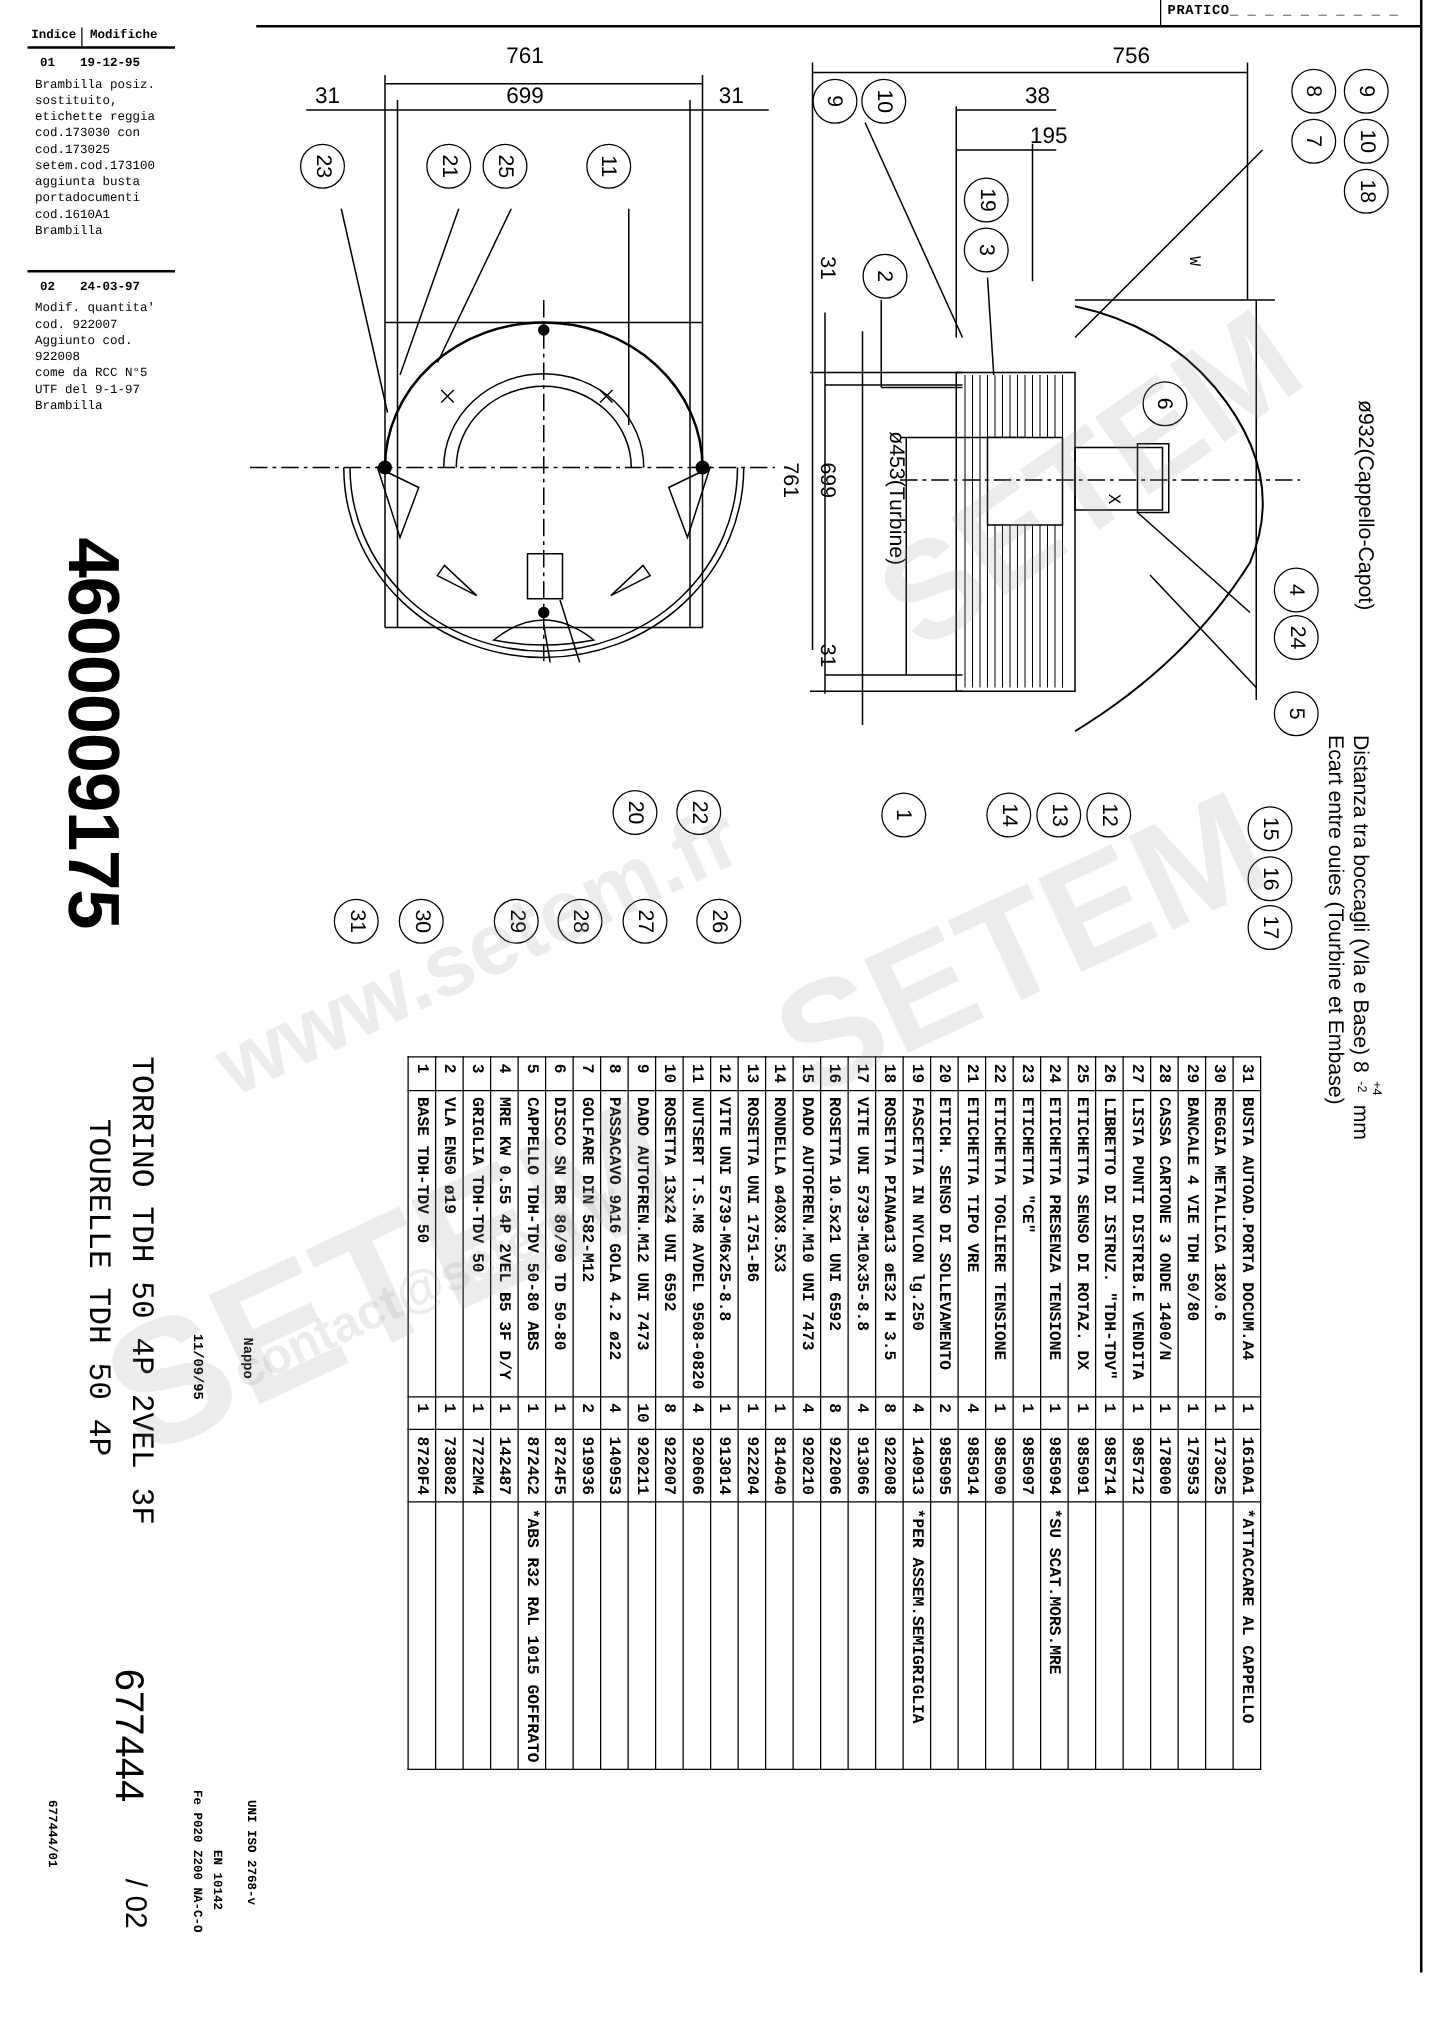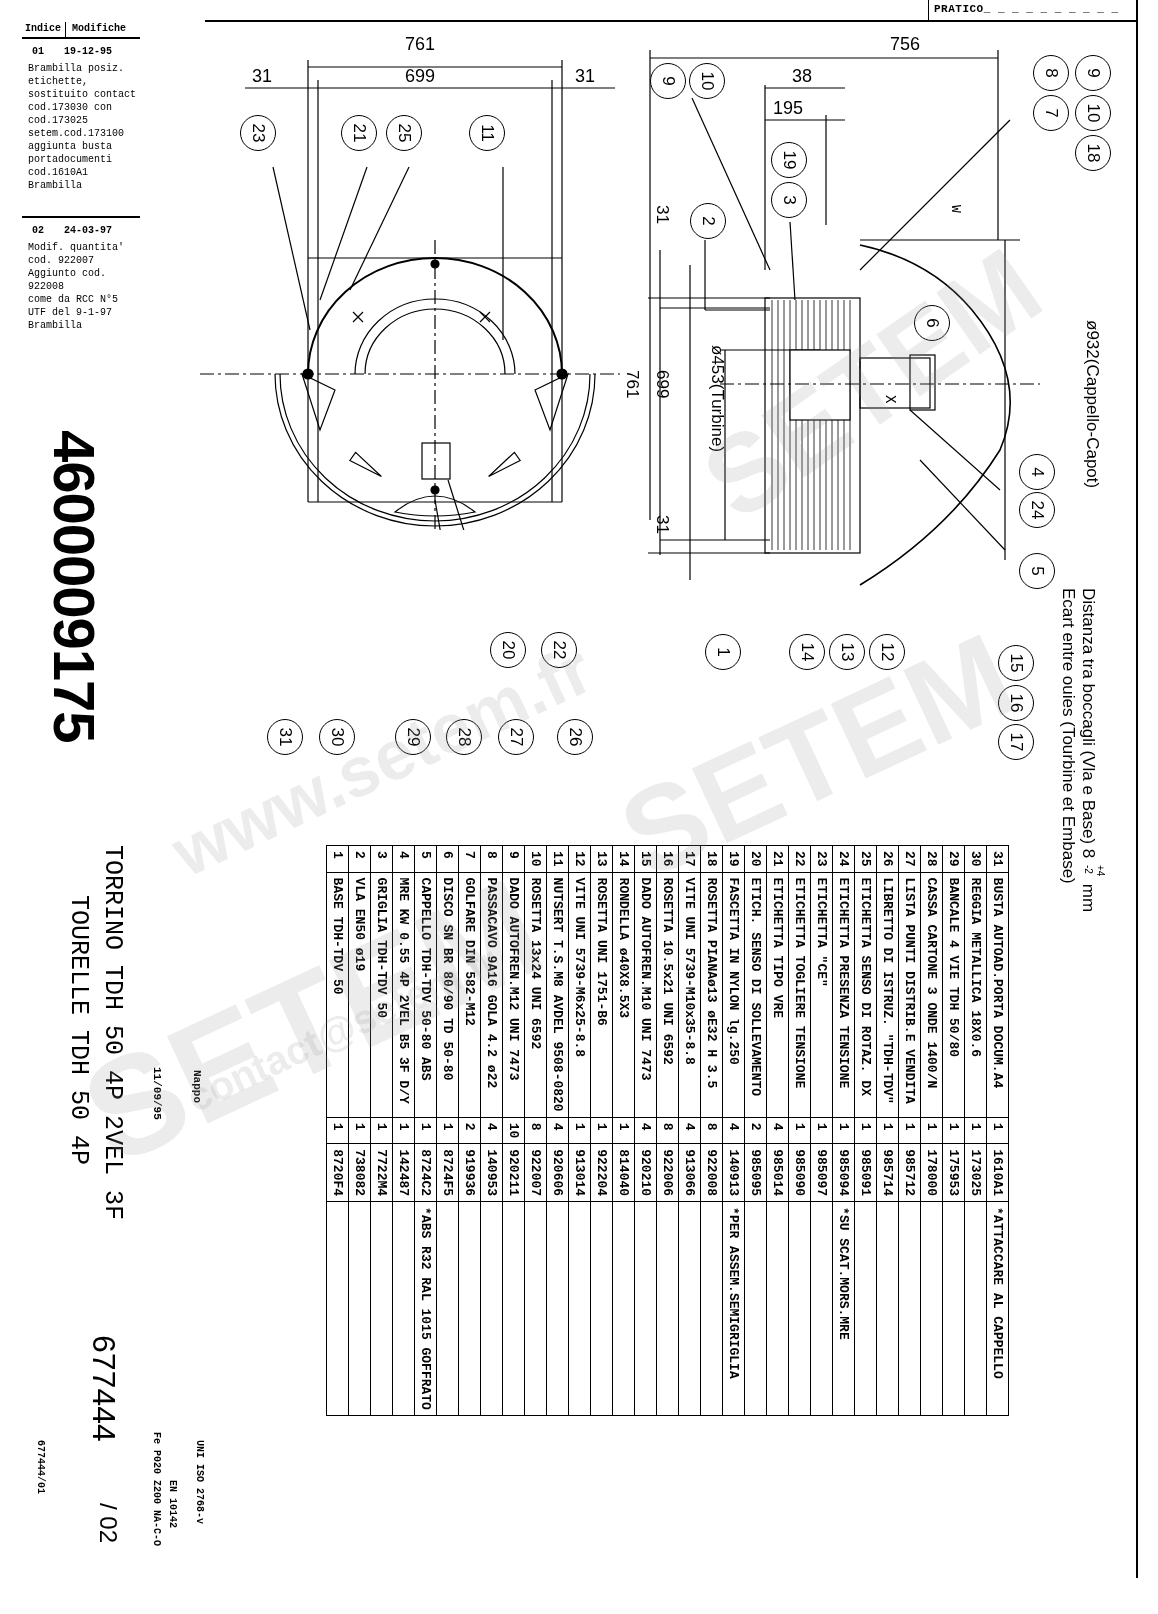--- a/index.html
+++ b/index.html
@@ -65,22 +65,22 @@
     <span>Indice</span>
     <span>Modifiche</span>
   </div>
   <div class="entry">
     <div class="idx">
       <span>01</span>
       <span>19-12-95</span>
     </div>
     <div class="notes">
       <div>Brambilla posiz.</div>
-      <div>etichette,</div>
-      <div>sostituito contact</div>
+      <div>sostituito,</div>
+      <div>etichette reggia</div>
       <div>cod.173030 con</div>
       <div>cod.173025</div>
       <div>setem.cod.173100</div>
       <div>aggiunta busta</div>
       <div>portadocumenti</div>
       <div>cod.1610A1</div>
       <div>Brambilla</div>
     </div>
   </div>
   <div class="sep"></div>
@@ -246,22 +246,22 @@
     <line x1="390" y1="80" x2="240" y2="230"></line>
     <line x1="170" y1="182" x2="175" y2="260"></line>
     <line x1="85" y1="200" x2="85" y2="270"></line>
     <line x1="85" y1="270" x2="150" y2="270"></line>
     <line x1="380" y1="450" x2="290" y2="370"></line>
     <line x1="385" y1="510" x2="300" y2="420"></line>
   </g>
 </svg>
 
 <div class="dim abs" style="left:890px;top:34px">756</div>
-<div class="dim abs" style="left:792px;top:66px">38</div>
-<div class="dim abs" style="left:773px;top:98px">195</div>
+<div class="dim abs" style="left:820px;top:66px">38</div>
+<div class="dim abs" style="left:824px;top:98px">195</div>
 <div class="dimr abs rot" style="left:672px;top:205px">31</div>
 <div class="dimr abs rot" style="left:672px;top:515px">31</div>
 <div class="dimr abs rot" style="left:642px;top:370px">761</div>
 <div class="dimr abs rot" style="left:672px;top:370px">699</div>
 <div class="dimr abs rot" style="left:727px;top:345px">ø453(Turbine)</div>
 <div class="dimr abs rot" style="left:1102px;top:320px">ø932(Cappello-Capot)</div>
 <div class="abs rot" style="left:963px;top:205px;font-size:13px">W</div>
 <div class="abs rot" style="left:898px;top:395px;font-size:14px">X</div>
 
 <div class="balloon" style="left:650px;top:63px">

